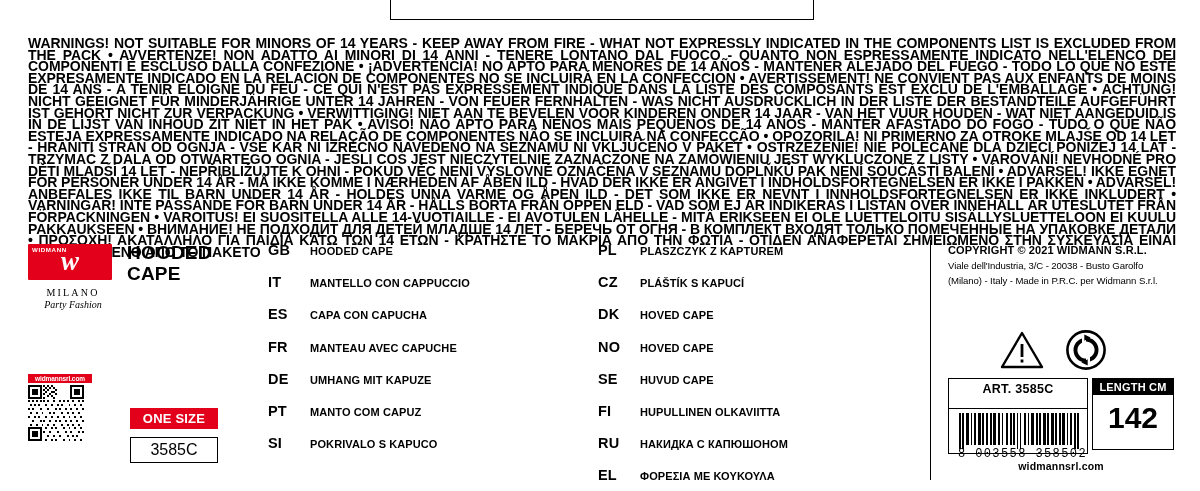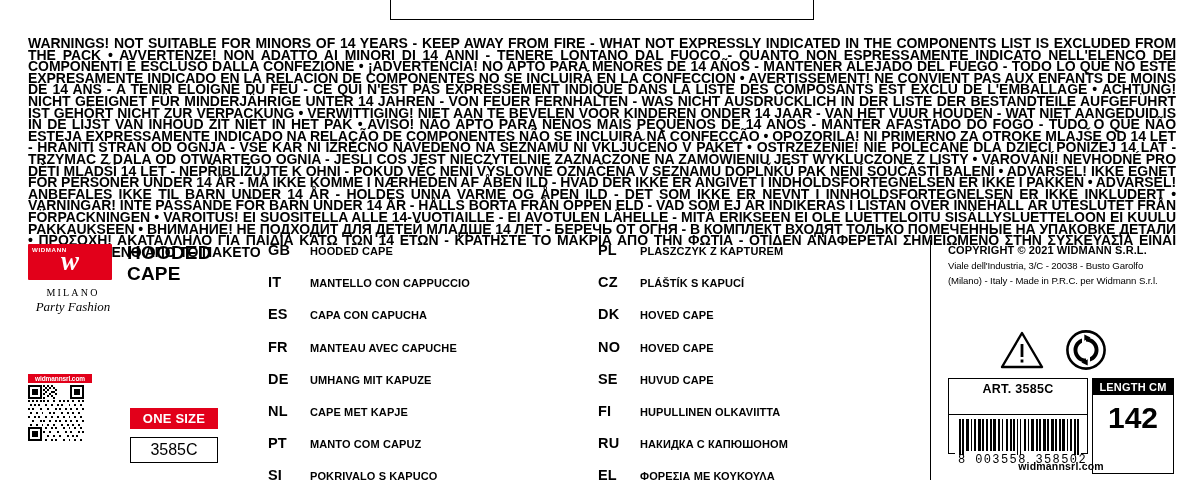--- a/index.html
+++ b/index.html
@@ -92,21 +92,21 @@
     letter-spacing: 0.6px;
   }
   .brand-milano {
     margin-top: 7px;
     font-size: 10px;
     letter-spacing: 2.2px;
     text-align: center;
     font-family: "Liberation Serif", serif;
   }
   .brand-party {
-    font-size: 13px;
+    font-size: 10px;
     font-style: italic;
     text-align: center;
     font-family: "Liberation Serif", serif;
     margin-top: 1px;
   }
 
   
   .product-title {
     position: absolute;
     left: 127px;
@@ -255,21 +255,21 @@
     width: 140px;
     height: 76px;
     border: 1px solid #000;
     box-sizing: border-box;
     background: #fff;
   }
   .art-label {
     text-align: center;
     font-size: 12.5px;
     font-weight: bold;
-    padding: 3px 0 18px 0;
+    padding: 3px 0 12px 0;
     border-bottom: 1px solid #000;
     letter-spacing: 0.3px;
   }
   .barcode-img {
     display: block;
     margin: 4px auto 0 auto;
     width: 126px;
     height: 36px;
   }
   .barcode-digits {
@@ -277,21 +277,21 @@
     text-align: right;
     letter-spacing: 1.4px;
     font-family: Liberation Mono, monospace;
     margin-top: -2px;
   }
   .length-box {
     position: absolute;
     left: 1092px;
     top: 146px;
     width: 82px;
-    height: 96px;
+    height: 72px;
     border: 1px solid #000;
     box-sizing: border-box;
     background: #fff;
   }
   .length-title {
     background: #000;
     color: #fff;
     font-size: 11px;
     font-weight: bold;
     text-align: center;
@@ -499,24 +499,20 @@
         </div>
         <div class="lang-row">
           <span class="lang-code">FR</span>
           <span class="lang-name">MANTEAU AVEC CAPUCHE</span>
         </div>
         <div class="lang-row">
           <span class="lang-code">DE</span>
           <span class="lang-name">UMHANG MIT KAPUZE</span>
         </div>
         <div class="lang-row">
-          <span class="lang-code">NL</span>
-          <span class="lang-name">CAPE MET KAPJE</span>
-        </div>
-        <div class="lang-row">
           <span class="lang-code">PT</span>
           <span class="lang-name">MANTO COM CAPUZ</span>
         </div>
         <div class="lang-row">
           <span class="lang-code">SI</span>
           <span class="lang-name">POKRIVALO S KAPUCO</span>
         </div>
       </div>
       <div class="lang-col right">
         <div class="lang-row">

